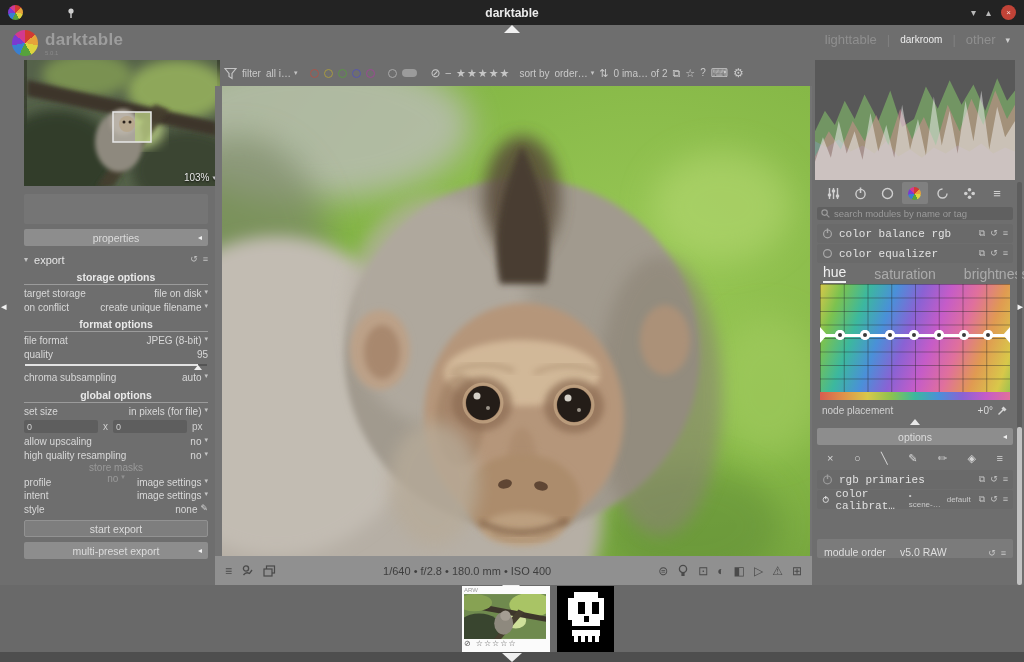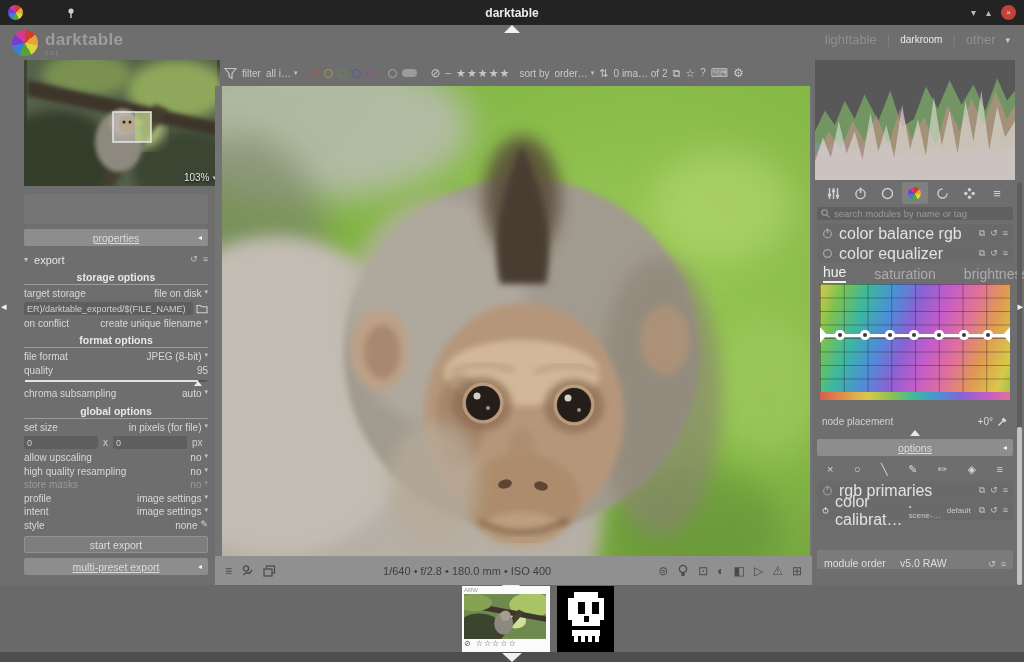--- a/index.html
+++ b/index.html
@@ -22,29 +22,29 @@
   .views{position:absolute;right:14px;top:7px;display:flex;align-items:center;gap:10px;font-size:13px;color:#8f8f8f;}
   .views .active{color:#ececec;font-size:10px;}
   .views .sep{color:#808080;}
   .tri-up{width:0;height:0;border-left:8px solid transparent;border-right:8px solid transparent;border-bottom:8px solid #f0f0f0;}
   .tri-dn{width:0;height:0;border-left:9px solid transparent;border-right:9px solid transparent;border-top:9px solid #f0f0f0;}
   
   .left{position:absolute;top:60px;left:0;width:215px;bottom:77px;padding:0 7px 0 24px;box-sizing:border-box;font-size:10px;}
   .navbox{position:relative;width:196px;height:126px;background:#3c4433;overflow:hidden;}
   .navzoom{position:absolute;right:4px;bottom:3px;color:#e8e8e8;font-size:10px;text-shadow:0 1px 2px rgba(0,0,0,.8);display:flex;gap:3px;align-items:center;}
   .emptybox{height:30px;background:#757575;border-radius:2px;margin:8px 0 2px;}
-  .panel-bar{height:17px;background:#8d8d8d;border-radius:2px;display:flex;align-items:center;justify-content:center;position:relative;font-size:10.5px;color:#dcdcdc;margin:5px 0;text-decoration:underline;}
+  .panel-bar{height:17px;background:#8d8d8d;border-radius:2px;display:flex;align-items:center;justify-content:center;position:relative;font-size:10.5px;color:#dcdcdc;margin:5px 0;}
   .panel-bar .arr{position:absolute;right:6px;font-size:8px;color:#f0f0f0;}
   .mod-head{display:flex;align-items:center;height:15px;margin:6px 0 1px;font-size:11px;color:#e5e5e5;gap:6px;}
   .mod-head .trio{margin-left:auto;display:flex;gap:5px;font-size:9px;color:#c3c3c3;}
   .section{text-align:center;font-size:10.5px;font-weight:bold;color:#e8e8e8;border-bottom:1px solid #9b9b9b;margin:4px 0 2px;padding-bottom:1px;}
   .row{display:flex;justify-content:space-between;align-items:center;height:13.5px;color:#d8d8d8;}
   .row .val{display:flex;align-items:flex-start;gap:3px;}
   .chev{font-size:7px;color:#c4c4c4;}
-  .dim{opacity:.4;}
+  .dim{opacity:.4;flex-direction:column;}
   .inputbox{background:#5e5e5e;border-radius:2px;font-size:9px;color:#d2d2d2;height:13px;display:flex;align-items:center;padding:0 3px;white-space:nowrap;overflow:hidden;}
   .pathrow{display:flex;align-items:center;gap:3px;height:14px;margin:1px 0;}
   .pathrow .inputbox{flex:1;}
   .slider{position:relative;height:9px;margin:0 1px 1px;}
   .slider .track{position:absolute;left:0;top:3px;height:2px;width:95%;background:#e3e3e3;}
   .slider .tail{position:absolute;right:0;top:3px;height:2px;width:5%;background:#555;}
   .slider .mark{position:absolute;left:93%;top:4px;width:0;height:0;border-left:4px solid transparent;border-right:4px solid transparent;border-bottom:5px solid #ededed;}
   .sizerow{display:flex;align-items:center;gap:5px;height:15px;margin:1px 0;color:#cfcfcf;}
   .sizerow .inputbox{width:68px;}
   .btn{height:15px;background:#7e7e7e;border:1px solid #929292;border-radius:2px;display:flex;align-items:center;justify-content:center;color:#dcdcdc;font-size:10.5px;margin:4px 0 3px;}
@@ -66,37 +66,37 @@
   .thumbcard .tstars{font-size:8px;color:#555;letter-spacing:1px;line-height:10px;display:flex;gap:4px;align-items:center;}
   .skullcard{position:absolute;left:557px;top:1px;width:57px;height:70px;background:#000;}
   
   .right{position:absolute;top:60px;left:812px;width:206px;bottom:0;box-sizing:border-box;padding:0 3px;font-size:10px;}
   .hist{width:200px;height:120px;background:#585858;}
   .modtabs{height:26px;display:flex;align-items:center;justify-content:space-between;padding:0 5px;}
   .modtabs .tabico{width:26px;height:22px;display:flex;align-items:center;justify-content:center;border-radius:2px;color:#cfcfcf;font-size:13px;}
   .modtabs .on{background:#808080;}
   .searchrow{height:13px;background:#606060;border-radius:2px;display:flex;align-items:center;gap:4px;padding:0 4px;margin:1px 2px 4px;color:#9b9b9b;font-size:9.5px;}
   .mrow{display:flex;align-items:center;height:19px;padding:0 5px;margin:1px 2px;border-radius:2px;background:#6a6a6a;gap:6px;}
-  .mrow .nm{color:#e2e2e2;font-size:16px;}
+  .mrow .nm{color:#e2e2e2;font-size:11px;font-family:Liberation Mono, monospace;}
   .mrow .trio{margin-left:auto;display:flex;gap:5px;font-size:9px;color:#c3c3c3;}
   .mrow .sub{font-size:8px;color:#c9c9c9;}
   .eqtabs{display:flex;align-items:center;height:19px;padding:0 8px;gap:28px;font-size:14px;color:#ababab;}
   .eqtabs .on{color:#f0f0f0;border-bottom:2px solid #f0f0f0;padding-bottom:1px;}
   .huegrid{position:relative;margin:1px 5px 0;height:108px;
     background-image:
       linear-gradient(to right, rgba(35,35,35,.4) 1px, transparent 1px),
       linear-gradient(to bottom, rgba(35,35,35,.4) 1px, transparent 1px),
       linear-gradient(110deg,#d8c84a 0%,#7cc24f 10%,#3cb89e 22%,#4a90d8 34%,#8a62d4 46%,#c55cc8 58%,#e0709c 70%,#e09a52 82%,#d8c84a 94%,#9cc24f 100%);
     background-size:12.5% 12.5%,12.5% 12.5%,100% 100%;}
   .nodeline{position:absolute;left:0;right:0;top:50px;height:3px;background:#fff;}
   .node{position:absolute;top:46px;width:10px;height:10px;border-radius:50%;background:#fff;box-shadow:inset 0 0 0 2.5px #fff;}
   .node::after{content:"";position:absolute;left:3px;top:3px;width:4px;height:4px;border-radius:50%;background:#3a3a3a;}
   .edgemk{position:absolute;top:43px;width:0;height:0;border-top:8px solid transparent;border-bottom:8px solid transparent;}
   .huestrip{height:8px;margin:0 5px;background:linear-gradient(90deg,#d85c50,#e0924a,#d8c84a,#8cc24f,#3cb89e,#4a90d8,#8a62d4,#c55cc8,#e0709c);}
-  .noderow{display:flex;align-items:center;height:17px;padding:0 7px;color:#d0d0d0;margin-top:13px;}
+  .noderow{display:flex;align-items:center;height:17px;padding:0 7px;color:#d0d0d0;margin-top:2px;}
   .noderow .v{margin-left:auto;display:flex;align-items:center;gap:4px;color:#dadada;}
   .centermark{width:0;height:0;margin:0 auto;border-left:5px solid transparent;border-right:5px solid transparent;border-bottom:6px solid #e8e8e8;}
   .toolsrow{display:flex;align-items:center;justify-content:space-between;height:18px;padding:0 12px;color:#d6d6d6;font-size:11px;margin:2px 0 3px;}
   .order{display:flex;align-items:flex-end;height:19px;background:#7b7b7b;border-radius:2px;margin:30px 2px 0;padding:0 7px;color:#dedede;font-size:10.5px;gap:14px;}
   .order .trio{margin-left:auto;display:flex;gap:5px;font-size:9px;color:#c9c9c9;}
   .scroll{position:absolute;right:2px;top:182px;width:5px;height:403px;background:#5d5d5d;border-radius:2px;}
   .scroll .thumb{position:absolute;left:0;width:5px;top:245px;height:158px;background:#c2c2c2;border-radius:2px;}
   .edgearrow{position:absolute;top:300px;font-size:11px;color:#f2f2f2;}
 </style>
 </head>
@@ -190,26 +190,20 @@
     <div class="section">storage options</div>
 
     <div class="row">
       <span>target storage</span>
       <span class="val">
         <span>file on disk</span>
         <span class="chev">▾</span>
       </span>
     </div>
 
-    <div class="pathrow">
-      <span class="inputbox">ER)/darktable_exported/$(FILE_NAME)</span>
-      <svg width="12" height="11" viewBox="0 0 12 11">
-        <path d="M1 2.5 h3.4 l1 1.3 H11 v6 H1 Z" fill="none" stroke="#cfcfcf" stroke-width="1.1"></path>
-      </svg>
-    </div>
 
     <div class="row">
       <span>on conflict</span>
       <span class="val">
         <span>create unique filename</span>
         <span class="chev">▾</span>
       </span>
     </div>
 
     <div class="section">format options</div>

